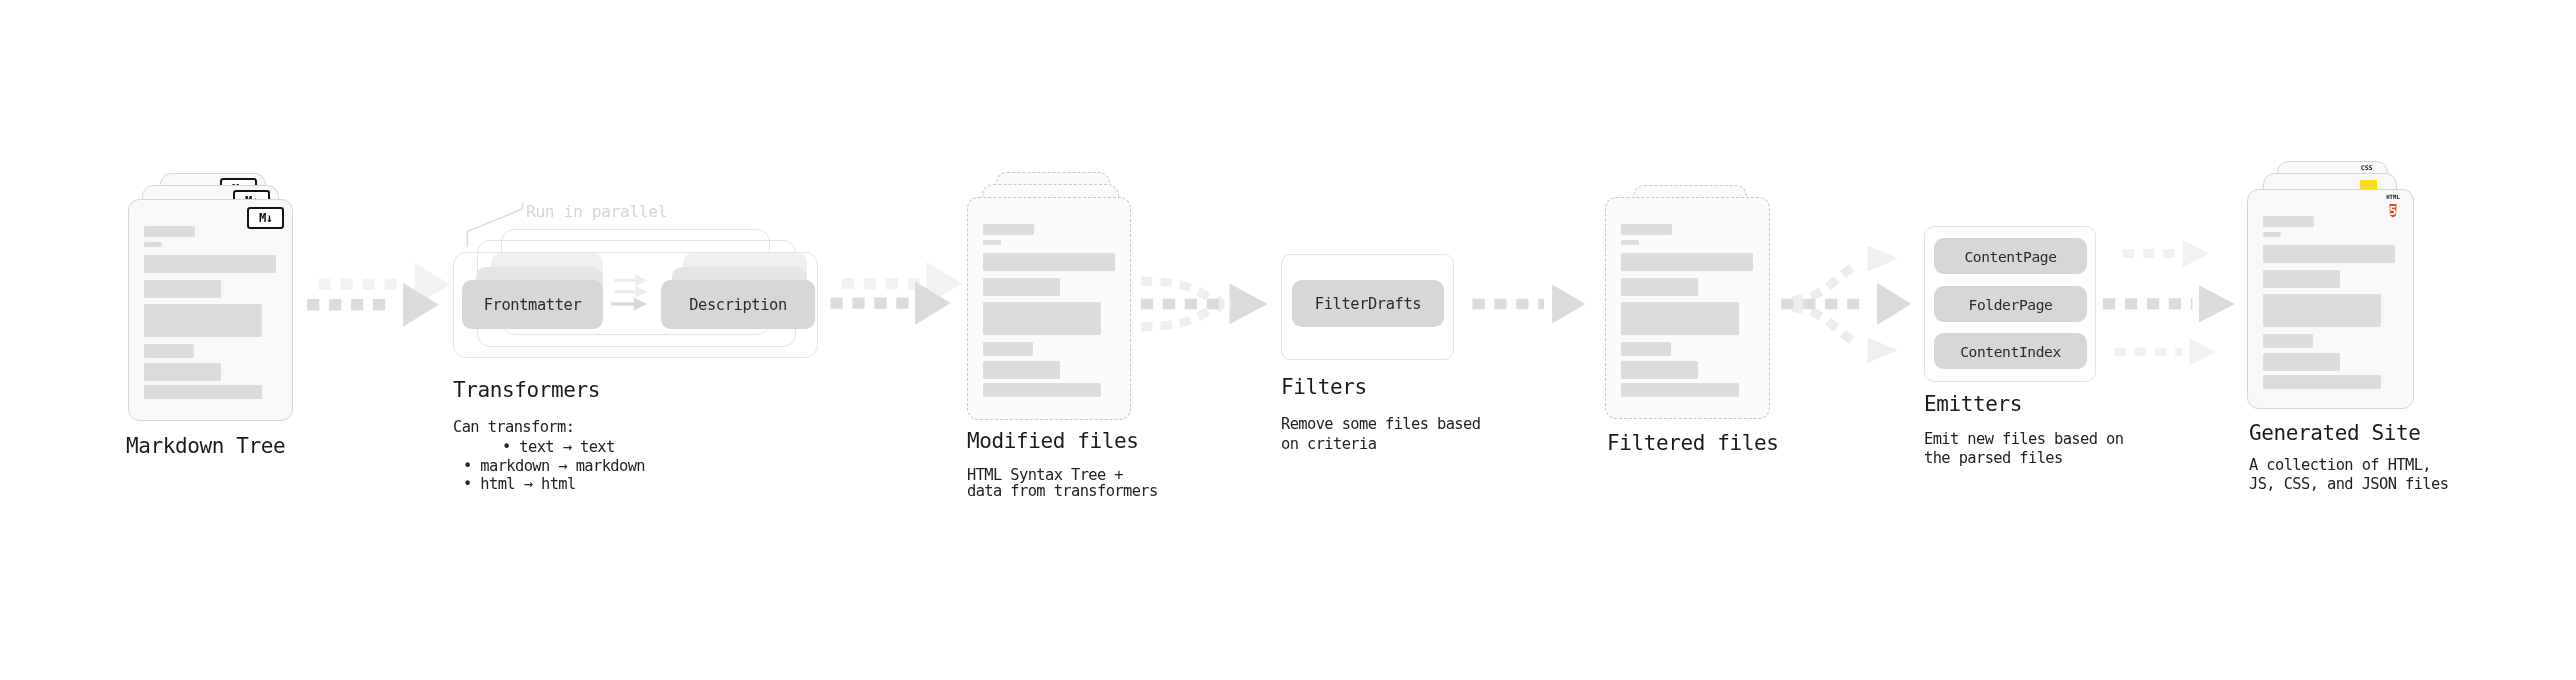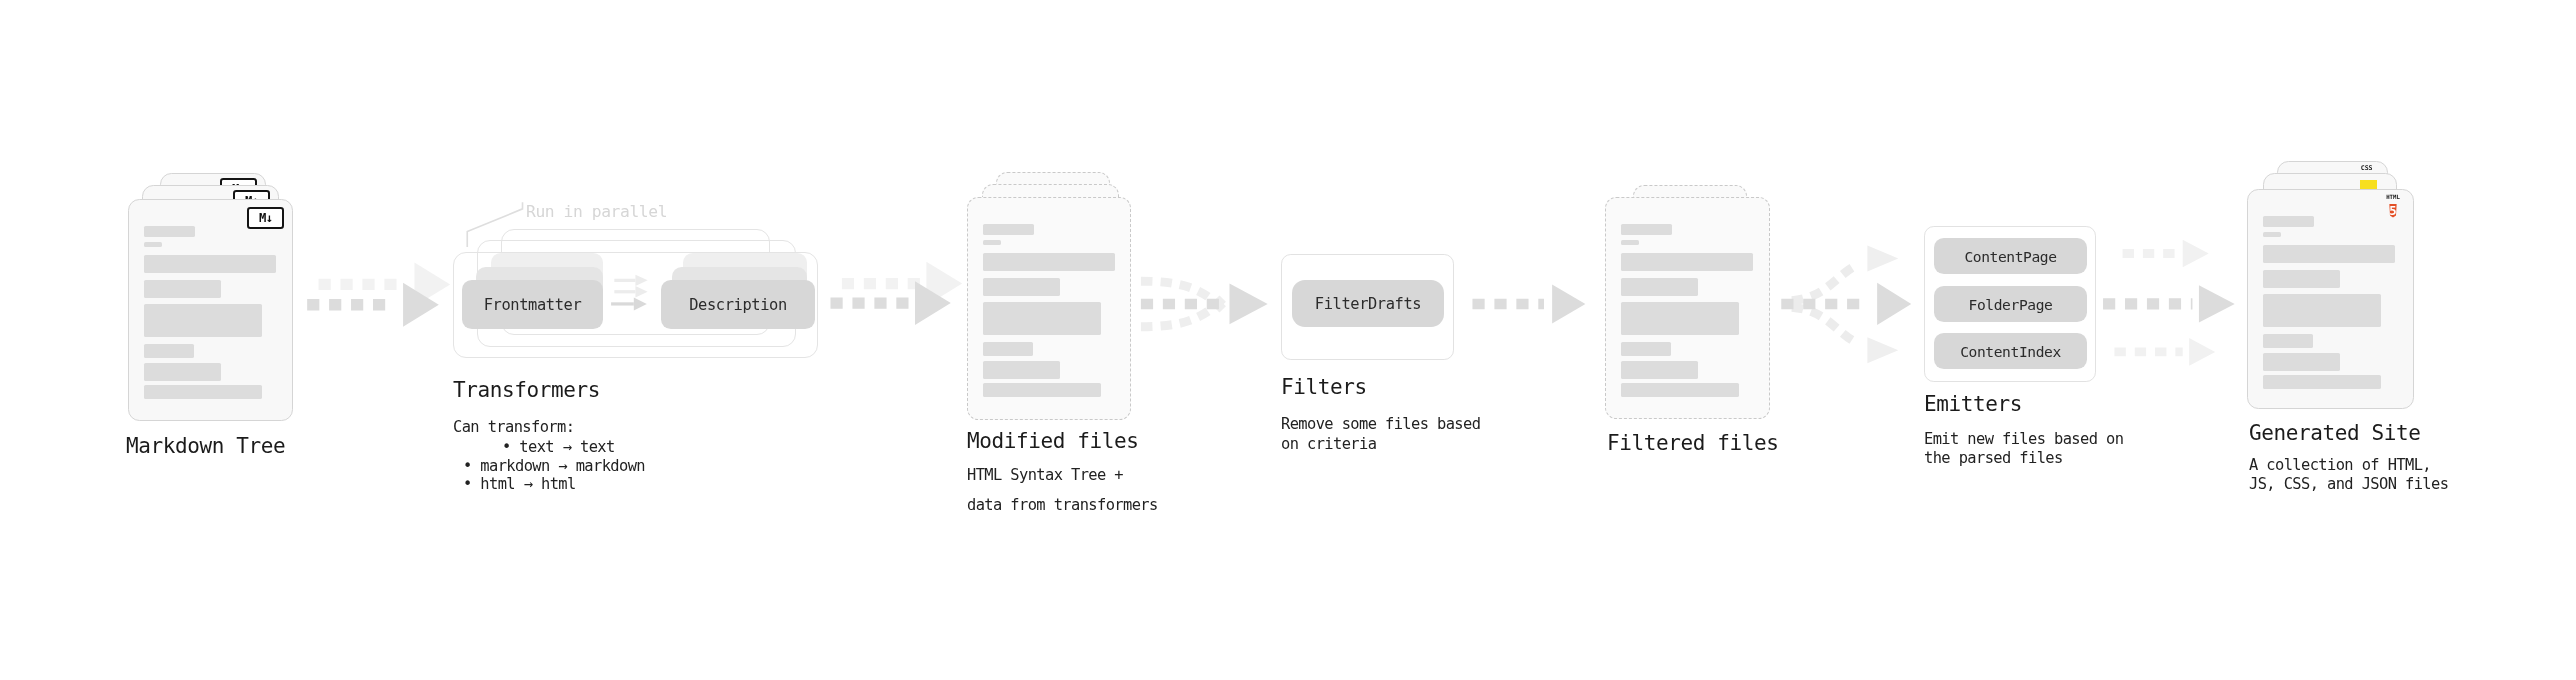--- a/index.html
+++ b/index.html
@@ -165,26 +165,26 @@
         <div class="bar" style="top: 42px; width: 18px; height: 4.9px;"></div>
         <div class="bar" style="top: 55px; width: 132px; height: 18px;"></div>
         <div class="bar" style="top: 80px; width: 77px; height: 18px;"></div>
         <div class="bar" style="top: 104px; width: 118px; height: 32.5px;"></div>
         <div class="bar" style="top: 144px; width: 50px; height: 14px;"></div>
         <div class="bar" style="top: 163px; width: 77px; height: 18px;"></div>
         <div class="bar" style="top: 185px; width: 118px; height: 14px;"></div>
       </div>
     <div class="h1" style="left:967px;top:429px;">Modified files</div>
     <div class="body-line" style="left:967px;top:466px;">HTML Syntax Tree +</div>
-    <div class="body-line" style="left:967px;top:496px;">data from transformers</div>
+    <div class="body-line" style="left:967px;top:482px;">data from transformers</div>
   </div>
 
   <div>
     <div class="frame filled" style="left:1281px;top:254px;width:173px;height:106px;"></div>
-    <div class="pill" style="left:1292px;top:280px;width:152px;height:47px;border-radius:13px;">FilterDrafts</div>
+    <div class="pill" style="left:1292px;top:280px;width:152px;height:47px;">FilterDrafts</div>
     <div class="h1" style="left:1281px;top:375px;">Filters</div>
     <div class="body-line" style="left:1281px;top:415px;">Remove some files based</div>
     <div class="body-line" style="left:1281px;top:435px;">on criteria</div>
   </div>
 
   <div>
     <div class="doc-card dashed" style="left:1633px;top:185px;width:114px;height:57px;"></div>
     <div class="doc-card dashed" style="left:1605px;top:197px;width:165px;height:222px;">
         <div class="bar" style="top: 26px; width: 51px; height: 10.6px;"></div>
         <div class="bar" style="top: 42px; width: 18px; height: 4.9px;"></div>

